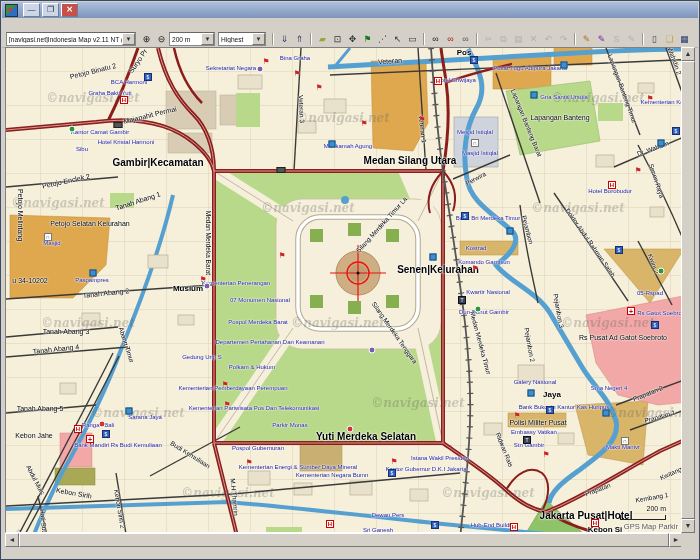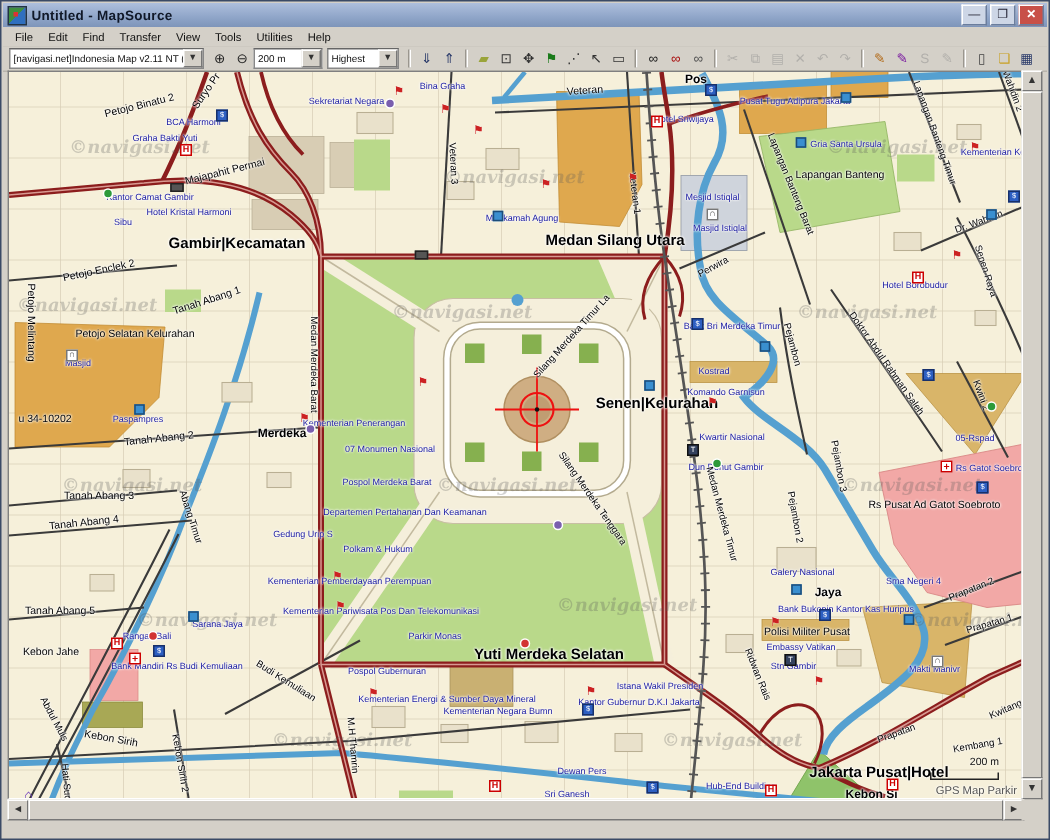--- a/index.html
+++ b/index.html
@@ -69,36 +69,25 @@
   .statusbar{position:absolute;left:1px;right:1px;bottom:1px;height:13px;background:#d4d0c8;border-top:1px solid #fff;display:flex;align-items:center;padding-left:4px;gap:4px;}
   .status-cell{font-size:7.5px;color:#111;border:1px solid #999;border-bottom-color:#fff;border-right-color:#fff;padding:0 5px;height:10px;line-height:10px;}
 </style>
 </head>
 <body>
 
 <div class="win">
 
   <div class="titlebar">
     <div class="app-icon"></div>
-    <div class="title-text">Untitled - MapSource</div>
     <div class="winbtn">—</div>
     <div class="winbtn">❐</div>
     <div class="winbtn close">✕</div>
   </div>
 
-  <div class="menubar">
-      <span class="menu-item">File</span>
-      <span class="menu-item">Edit</span>
-      <span class="menu-item">Find</span>
-      <span class="menu-item">Transfer</span>
-      <span class="menu-item">View</span>
-      <span class="menu-item">Tools</span>
-      <span class="menu-item">Utilities</span>
-      <span class="menu-item">Help</span>
-    </div>
 
   <div class="toolbar">
     <div class="combo" style="width:128px">
       <span class="combo-text">[navigasi.net]Indonesia Map v2.11 NT (free)</span>
       <span class="combo-arrow">▼</span>
     </div>
     <span id="tb-zoom" style="display:flex">
         <button class="tb-btn"><span style="color: rgb(34, 34, 34);">⊕</span></button>
         <button class="tb-btn"><span style="color: rgb(34, 34, 34);">⊖</span></button>
       </span>
@@ -346,21 +335,21 @@
           <span class="lbl a" style="left: 60px; top: 283px; transform: translate(-50%, -50%);">Tanah Abang 3</span>
           <span class="lbl a" style="left: 50px; top: 301px; transform: translate(-50%, -50%) rotate(-6deg);">Tanah Abang 4</span>
           <span class="lbl a" style="left: 34px; top: 360px; transform: translate(-50%, -50%);">Tanah Abang 5</span>
           <span class="lbl a" style="left: 28px; top: 387px; transform: translate(-50%, -50%);">Kebon Jahe</span>
           <span class="lbl a" style="left: 68px; top: 445px; transform: translate(-50%, -50%) rotate(10deg);">Kebon Sirih</span>
           <span class="lbl r" style="left: 29px; top: 432px; transform: translate(-50%, -50%) rotate(62deg);">Abdul Muis</span>
           <span class="lbl r" style="left: 37px; top: 474px; transform: translate(-50%, -50%) rotate(85deg);">Hati Suci</span>
           <span class="lbl r" style="left: 113px; top: 461px; transform: translate(-50%, -50%) rotate(80deg);">Kebon Sirih 2</span>
           <span class="lbl r" style="left: 184px; top: 407px; transform: translate(-50%, -50%) rotate(32deg);">Budi Kemuliaan</span>
           <span class="lbl r" style="left: 228px; top: 449px; transform: translate(-50%, -50%) rotate(85deg);">M.H Thamrin</span>
-          <span class="lbl ab2" style="left: 182px; top: 241px; transform: translate(-50%, -50%);">Merdeka</span>
+          <span class="lbl ab2" style="left: 182px; top: 241px; transform: translate(-50%, -50%);">Musium</span>
           <span class="lbl r" style="left: 202px; top: 195px; transform: translate(-50%, -50%) rotate(90deg);">Medan Merdeka Barat</span>
           <span class="lbl r" style="left: 120px; top: 297px; transform: translate(-50%, -50%) rotate(72deg);">Abang Timur</span>
           <span class="lbl ab" style="left: 404px; top: 113px; transform: translate(-50%, -50%);">Medan Silang Utara</span>
           <span class="lbl ab" style="left: 360px; top: 389px; transform: translate(-50%, -50%);">Yuti Merdeka Selatan</span>
           <span class="lbl ab" style="left: 432px; top: 222px; transform: translate(-50%, -50%);">Senen|Kelurahan</span>
           <span class="lbl r" style="left: 376px; top: 177px; transform: translate(-50%, -50%) rotate(-48deg);">Silang Merdeka Timur La</span>
           <span class="lbl r" style="left: 388px; top: 285px; transform: translate(-50%, -50%) rotate(55deg);">Silang Merdeka Tenggara</span>
           <span class="lbl a" style="left: 384px; top: 13px; transform: translate(-50%, -50%) rotate(-4deg);">Veteran</span>
           <span class="lbl r" style="left: 295px; top: 61px; transform: translate(-50%, -50%) rotate(87deg);">Veteran 3</span>
           <span class="lbl r" style="left: 416px; top: 81px; transform: translate(-50%, -50%) rotate(83deg);">Veteran 1</span>
@@ -429,21 +418,21 @@
           <span class="lbl p" style="left: 558px; top: 359px; transform: translate(-50%, -50%);">Bank Bukopin Kantor Kas Huripus</span>
           <span class="lbl a" style="left: 532px; top: 374px; transform: translate(-50%, -50%);">Polisi Militer Pusat</span>
           <span class="lbl p" style="left: 528px; top: 384px; transform: translate(-50%, -50%);">Embassy Vatikan</span>
           <span class="lbl p" style="left: 523px; top: 397px; transform: translate(-50%, -50%);">Stn Gambir</span>
           <span class="lbl p" style="left: 617px; top: 399px; transform: translate(-50%, -50%);">Makti Manivr</span>
           <span class="lbl r" style="left: 498px; top: 402px; transform: translate(-50%, -50%) rotate(68deg);">Ridwan Rais</span>
           <span class="lbl r" style="left: 592px; top: 442px; transform: translate(-50%, -50%) rotate(-20deg);">Prapatan</span>
           <span class="lbl r" style="left: 665px; top: 426px; transform: translate(-50%, -50%) rotate(-24deg);">Kwitang</span>
           <span class="lbl r" style="left: 646px; top: 450px; transform: translate(-50%, -50%) rotate(-10deg);">Kembang 1</span>
           <span class="lbl ab" style="left: 580px; top: 468px; transform: translate(-50%, -50%);">Jakarta Pusat|Hotel</span>
-          <span class="lbl ab2" style="left: 575px; top: 482px; transform: translate(-50%, -50%);">Kebon Si</span>
+          <span class="lbl ab2" style="left: 599px; top: 482px; transform: translate(-50%, -50%);">Kebon Si</span>
           <span class="lbl p" style="left: 488px; top: 477px; transform: translate(-50%, -50%);">Hub-End Building</span>
           <span class="lbl ab2" style="left: 458px; top: 5px; transform: translate(-50%, -50%);">Pos</span>
           <span class="icon i-flag" style="left: 260px; top: 13px;"></span>
           <span class="icon i-flag" style="left: 291px; top: 25px;"></span>
           <span class="icon i-flag" style="left: 313px; top: 39px;"></span>
           <span class="icon i-flag" style="left: 358px; top: 75px;"></span>
           <span class="icon i-flag" style="left: 416px; top: 71px;"></span>
           <span class="icon i-flag" style="left: 276px; top: 207px;"></span>
           <span class="icon i-flag" style="left: 469px; top: 220px;"></span>
           <span class="icon i-flag" style="left: 632px; top: 122px;"></span>

